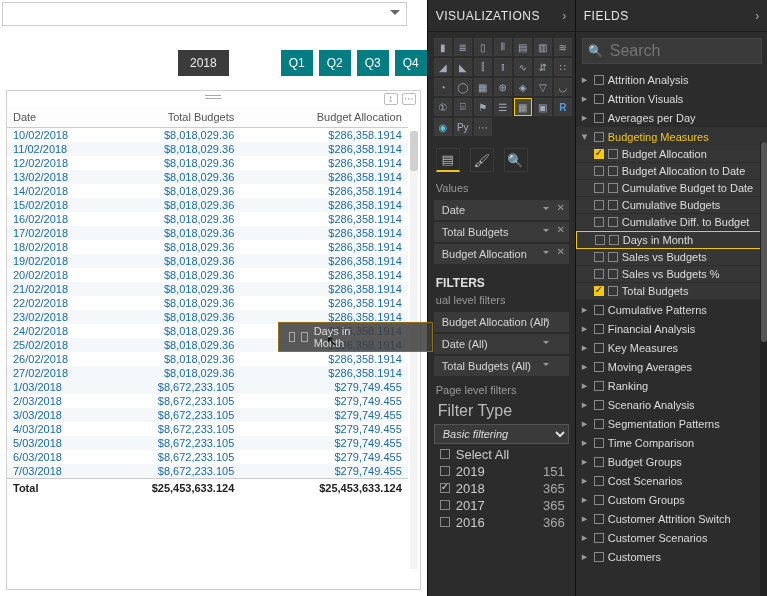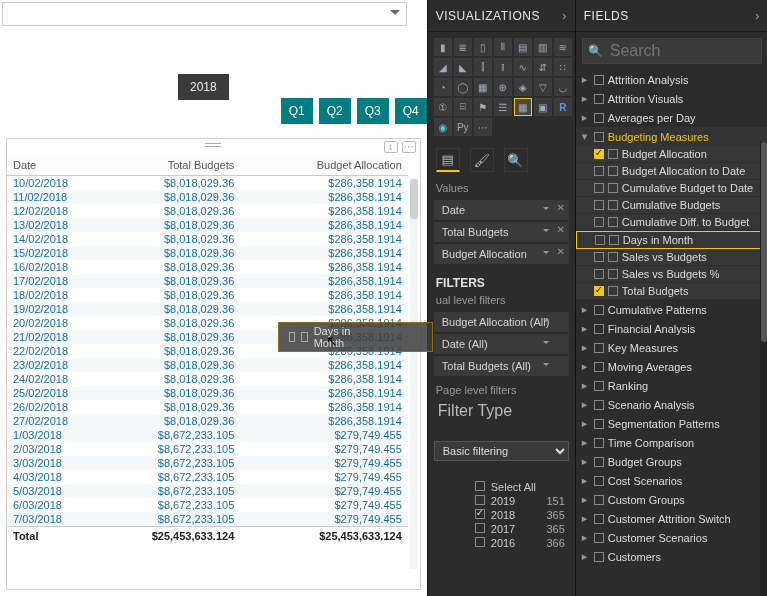--- a/index.html
+++ b/index.html
@@ -44,21 +44,20 @@
     color: #eee;
     padding: 6px 12px;
     border: none;
     font-size: 12px;
     cursor: pointer;
   }
   .slicer-btn.light {
     background: #037d82;
     color: #fff;
     padding: 6px 8px;
-    margin-top: 48px;
   }
   .table-visual {
     position: relative;
     border: 1px solid #d0d0d0;
     margin: 0 6px 6px 6px;
     flex: 1;
     display: flex;
     flex-direction: column;
     overflow: hidden;
   }
@@ -278,35 +277,35 @@
     cursor: pointer;
   }
   .filter-body {
     margin: 0 6px;
     padding: 2px 4px;
     font-size: 16px;
     color: #bbb;
   }
   .filter-select {
     width: calc(100% - 12px);
-    margin: 19px 6px;
+    margin: 2px 6px;
     background: #3a3a3a;
     border: 1px solid #555;
     color: #ddd;
     font-size: 11px;
     padding: 2px 4px;
+    font-style: italic;
   }
   .filter-check-row {
     display: flex;
     align-items: center;
     justify-content: space-between;
     padding: 1px 10px 1px 12px;
-    font-size: 11px;
+    font-size: 13px;
     color: #ccc;
-    margin-left: 35px;
   }
   .filter-check-row .chk {
     width: 10px; height: 10px;
     border: 1px solid #888;
     display: inline-block;
     margin-right: 6px;
     position: relative;
   }
   .filter-check-row.sel .chk::after {
     content: "✓";

